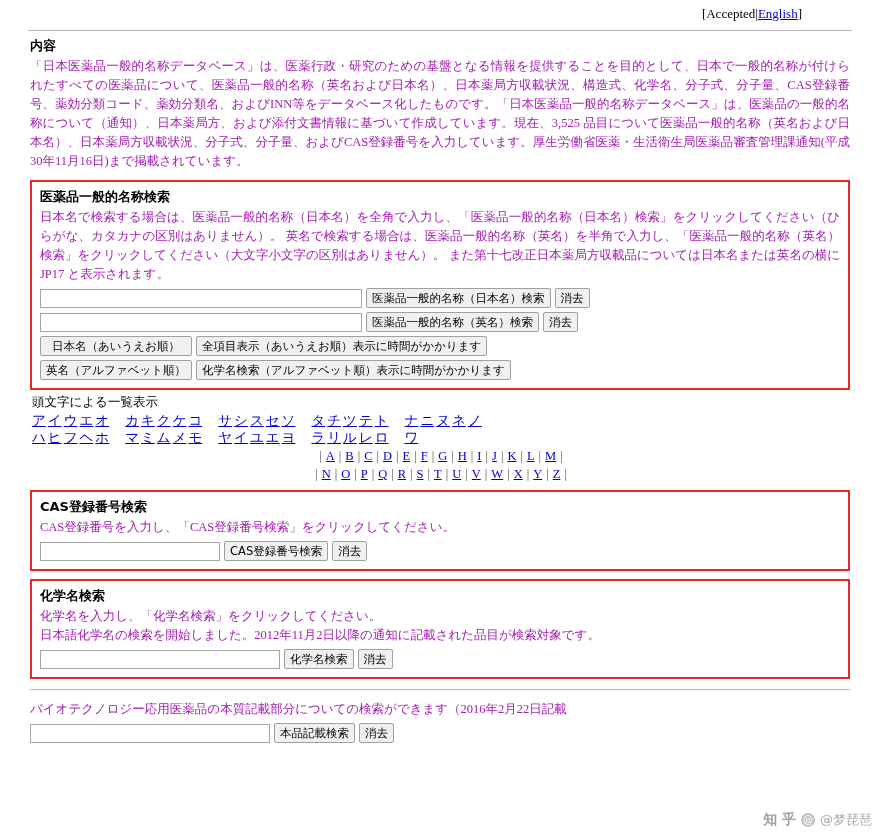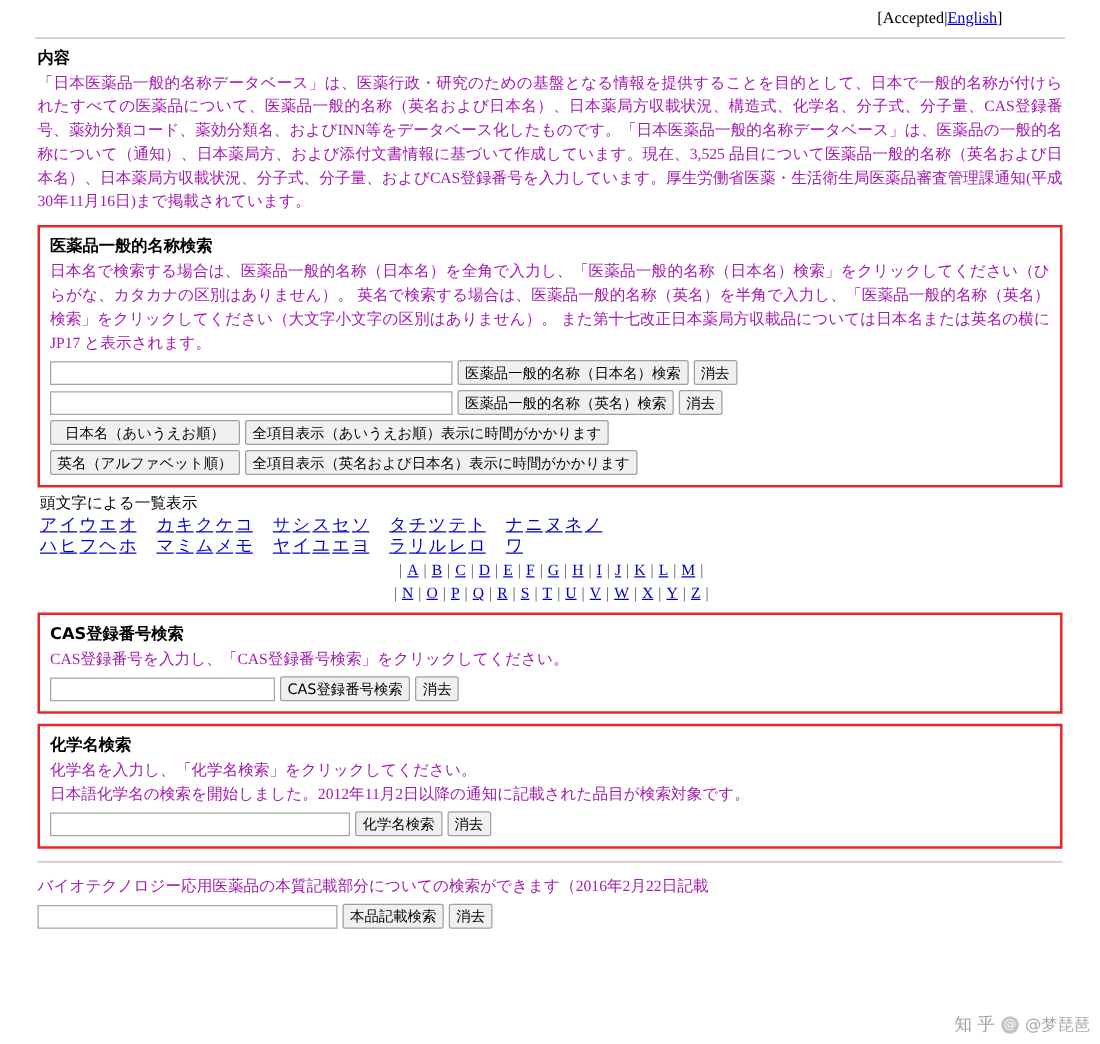--- a/index.html
+++ b/index.html
@@ -162,21 +162,21 @@
     bottom: 6px;
     display: flex;
     align-items: center;
     gap: 5px;
     font-family: "DejaVu Sans", sans-serif;
     font-size: 13px;
     color: #9a9a9a;
     opacity: .85;
   }
   .wm-logo {
-    font-weight: normal;
+    font-weight: bold;
     color: #8f8f8f;
     font-size: 14px;
   }
   .wm-at {
     display:inline-block;
     width: 14px; height: 14px;
     border-radius: 50%;
     background: #b9b9b9;
     color:#fff;
     font-size: 10px;
@@ -219,21 +219,21 @@
         <button class="btn">消去</button>
       </div>
 
       <div class="row">
         <button class="btn" style="width:152px">日本名（あいうえお順）</button>
         <button class="btn">全項目表示（あいうえお順）表示に時間がかかります</button>
       </div>
 
       <div class="row">
         <button class="btn" style="width:152px">英名（アルファベット順）</button>
-        <button class="btn">全項目表示（英名および日本名）表示に時間がかかります</button>
+        <button class="btn">化学名検索（アルファベット順）表示に時間がかかります</button>
       </div>
     </div>
 
     <div class="index-block">
       <div class="index-title">頭文字による一覧表示</div>
       <div class="kana-row">
         <span class="kana-grp"><a>ア</a><a>イ</a><a>ウ</a><a>エ</a><a>オ</a></span><span class="kana-grp"><a>カ</a><a>キ</a><a>ク</a><a>ケ</a><a>コ</a></span><span class="kana-grp"><a>サ</a><a>シ</a><a>ス</a><a>セ</a><a>ソ</a></span><span class="kana-grp"><a>タ</a><a>チ</a><a>ツ</a><a>テ</a><a>ト</a></span><span class="kana-grp"><a>ナ</a><a>ニ</a><a>ヌ</a><a>ネ</a><a>ノ</a></span>
       </div>
       <div class="kana-row">
         <span class="kana-grp"><a>ハ</a><a>ヒ</a><a>フ</a><a>ヘ</a><a>ホ</a></span><span class="kana-grp"><a>マ</a><a>ミ</a><a>ム</a><a>メ</a><a>モ</a></span><span class="kana-grp"><a>ヤ</a><a>イ</a><a>ユ</a><a>エ</a><a>ヨ</a></span><span class="kana-grp"><a>ラ</a><a>リ</a><a>ル</a><a>レ</a><a>ロ</a></span><span class="kana-grp"><a>ワ</a></span>

